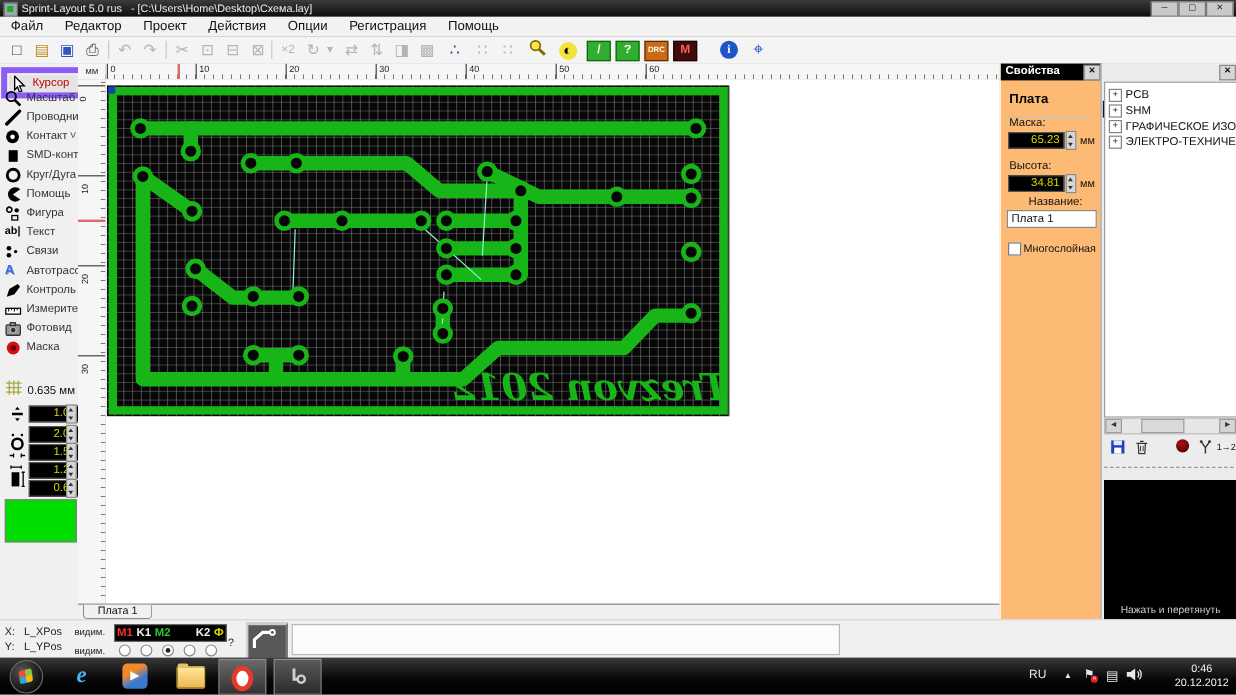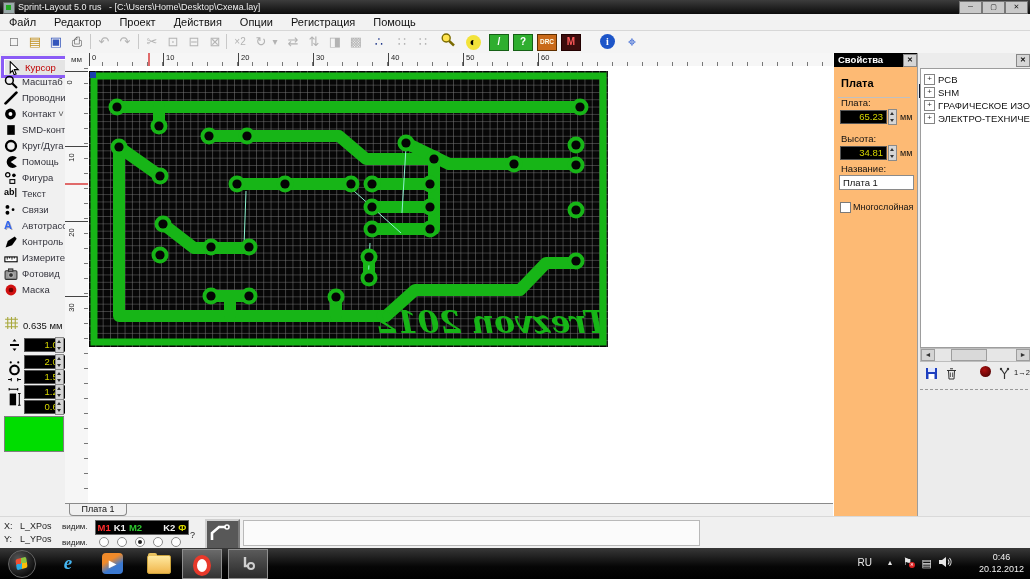--- a/index.html
+++ b/index.html
@@ -23,21 +23,21 @@
   .tbi{position:absolute;top:1px;width:20px;height:19px;text-align:center;font-size:13px;line-height:19px;color:#444;}
   .tbi.dis{color:#b3b3b3;}
   .tbi.sm{font-size:10px;width:14px;}
   .tbsep{position:absolute;top:3px;width:1px;height:15px;background:#c9c9c9;}
   .badge{position:absolute;top:3px;width:18px;height:15px;font-weight:bold;text-align:center;}
   
   #toolpanel{left:0;top:53px;width:65px;height:463px;background:#f0f0f0;border-right:1px solid #cfcfcf;}
   .tool{position:absolute;left:1px;width:63px;height:16px;display:flex;align-items:center;}
   .tool .ic{width:15px;height:13px;margin-left:3px;flex:none;}
   .tool .lb{font-size:9.5px;color:#33333c;margin-left:3px;white-space:nowrap;}
-  .tool.sel{background:#e4e4e4;border:3px solid #8b5cf6;box-shadow:inset 1px 1px 0 #fff;}
+  .tool.sel{background:#e4e4e4;border:5px solid #8b5cf6;box-shadow:inset 1px 1px 0 #fff;}
   .tool.sel .lb{color:#c00000;}
   .vbox{position:absolute;background:#000;color:#d6d600;font-size:9.5px;line-height:12px;text-align:right;
     width:38px;height:12px;padding-right:3px;border:1px solid #555;}
   .spin{position:absolute;width:7px;height:14px;background:#d6d6d6;border:1px solid #8a8a8a;}
   .spin:before,.spin:after{content:"";position:absolute;left:1px;border-left:2px solid transparent;border-right:2px solid transparent;}
   .spin:before{top:2px;border-bottom:3px solid #333;}
   .spin:after{bottom:2px;border-top:3px solid #333;}
   #swatch{left:4px;top:416px;width:58px;height:34px;background:#00dd00;border:1px solid #7f7f7f;}
   
   #corner{left:65px;top:53px;width:23px;height:13px;background:#f6f6f6;border-bottom:1px solid #9c9c9c;border-right:1px solid #9c9c9c;
@@ -405,29 +405,29 @@
 
   <div class="abs" id="tabrow">
     <div id="platetab">Плата 1</div>
   </div>
 
   <div class="abs" id="props">
     <div class="phead">Свойства</div>
     <div class="pclose" style="right:1px;top:1px;position:absolute;">✕</div>
     <div class="sect">Плата</div>
     <hr>
-    <span class="flabel" style="top:44px;">Плата:</span>
+    <span class="flabel" style="top:44px;">Маска:</span>
     <span class="vbox" style="left:6px;top:57px;width:42px;">65.23</span>
     <span class="spin" style="left:54px;top:56px;"></span>
     <span class="unit" style="left:66px;top:59px;">мм</span>
     <span class="flabel" style="top:80px;">Высота:</span>
     <span class="vbox" style="left:6px;top:93px;width:42px;">34.81</span>
     <span class="spin" style="left:54px;top:92px;"></span>
     <span class="unit" style="left:66px;top:95px;">мм</span>
-    <span class="flabel" style="top:110px;">Название:</span>
+    <span class="flabel" style="top:110px;margin-left:16px;">Название:</span>
     <div id="nameinput">Плата 1</div>
     <span class="cb"></span>
     <span class="flabel" style="left:19px;top:149px;font-size:9px;">Многослойная</span>
   </div>
 
   <div class="abs" id="library">
     <div id="libhead">Библиотека</div>
     <div class="pclose" style="right:1px;top:1px;position:absolute;">✕</div>
     <div id="liblist">
       <div class="titem" style="top:4px;">
@@ -466,20 +466,23 @@
     <span class="libico" style="left:62px;">
         <span style="display:block;width:11px;height:11px;border-radius:50%;background:radial-gradient(circle at 40% 35%,#b01010,#3d0000);"></span>
       </span>
     <span class="libico" style="left:80px;"><svg width="13" height="13" viewBox="0 0 13 13">
           <path d="M6.5 12 V7 M6.5 7 L3 2 M6.5 7 L10 2" fill="none" stroke="#333" stroke-width="1.2"></path>
           <circle cx="3" cy="2" r="1.2" fill="#333"></circle>
           <circle cx="10" cy="2" r="1.2" fill="#333"></circle>
         </svg></span>
     <span class="libico" style="left:96px;font-size:7.5px;color:#111;line-height:14px;">1→2</span>
     <div id="libdash"></div>
+    <div id="preview">
+      <span class="hint">Нажать и перетянуть</span>
+    </div>
   </div>
 
   <div class="abs" id="statusrow">
     <span class="st" style="left:4px;top:4px;">X:</span>
     <span class="st" style="left:20px;top:4px;">L_XPos</span>
     <span class="st" style="left:4px;top:17px;">Y:</span>
     <span class="st" style="left:20px;top:17px;">L_YPos</span>
     <span class="st" style="left:62px;top:5px;font-size:8px;">видим.</span>
     <span class="st" style="left:62px;top:21px;font-size:8px;">видим.</span>
     <div id="chipbox">

